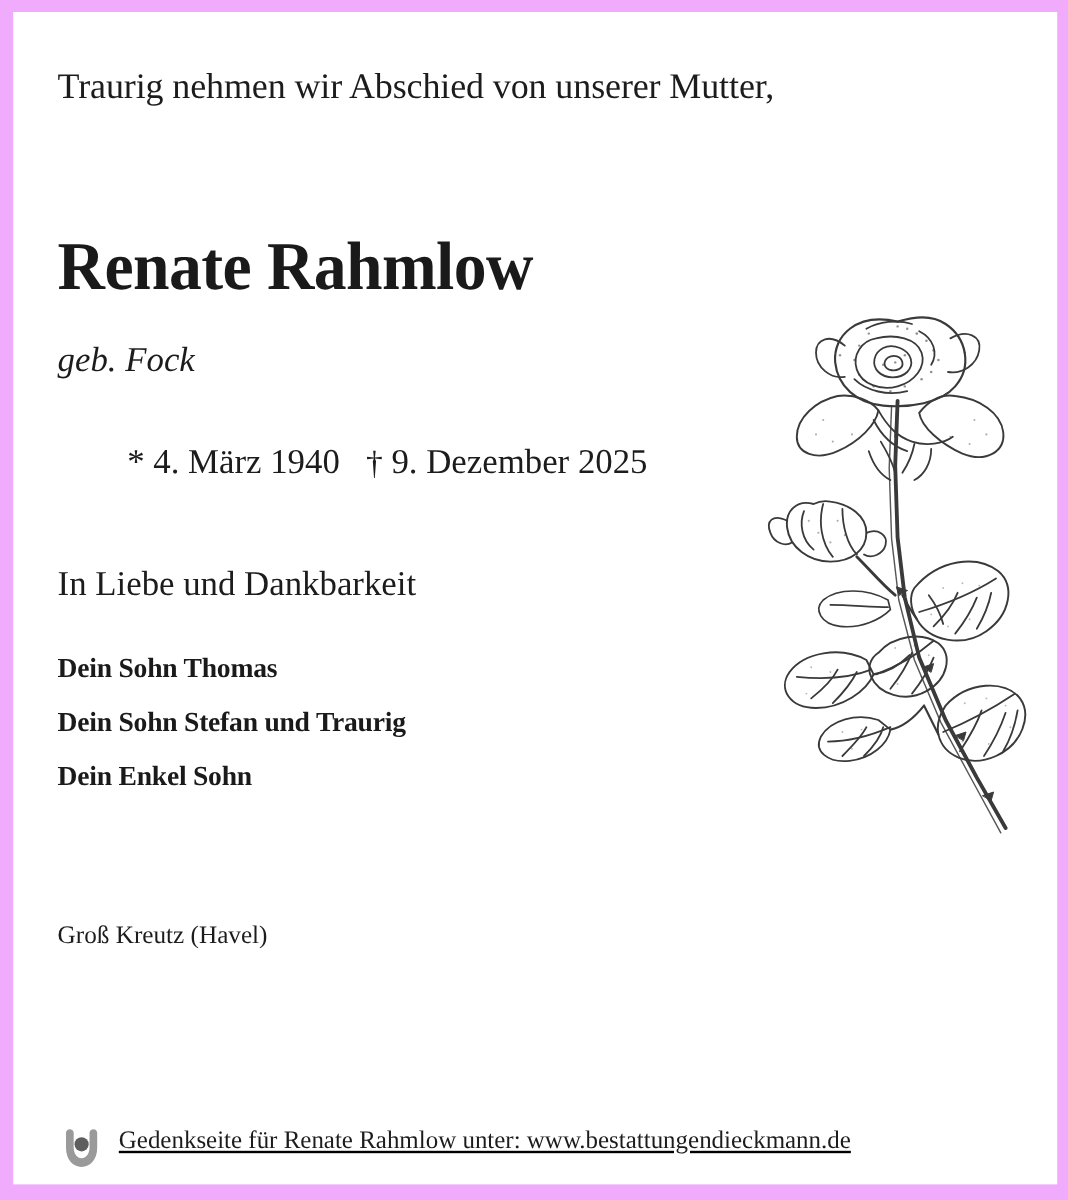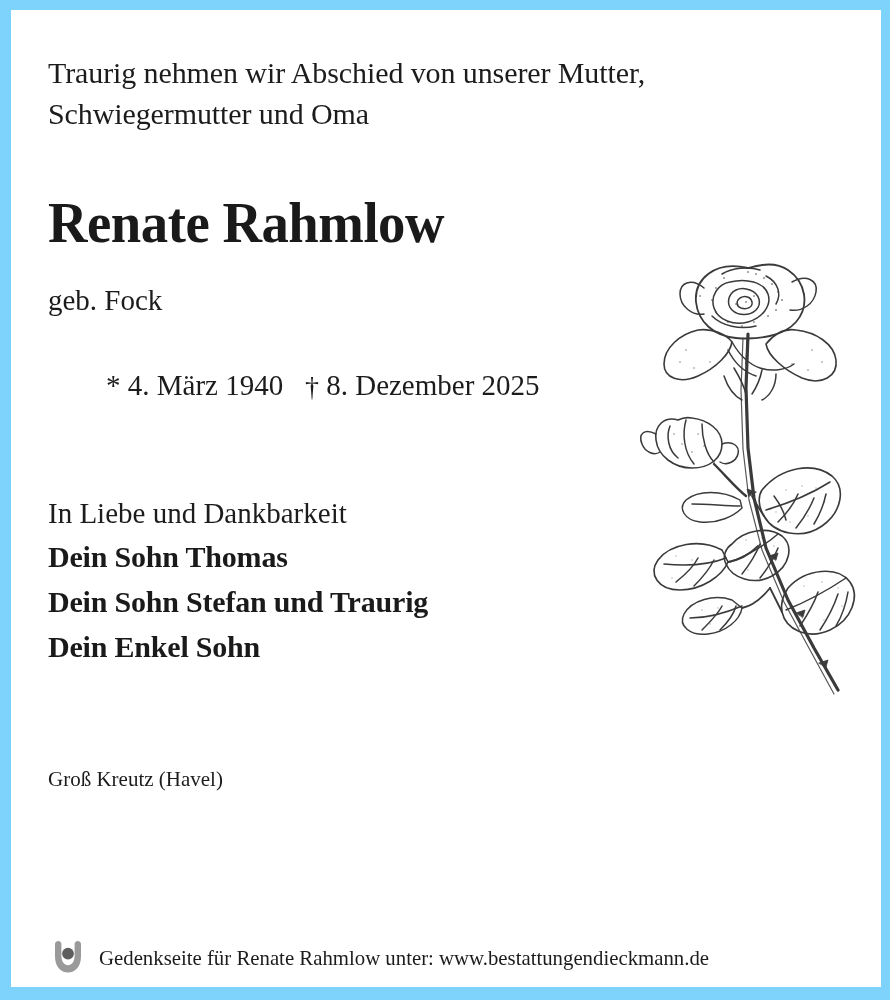--- a/index.html
+++ b/index.html
@@ -13,21 +13,21 @@
     overflow: hidden;
     font-family: "Liberation Serif", "DejaVu Serif", serif;
   }
 
   
   .notice-frame {
     position: relative;
     box-sizing: border-box;
     width: 890px;
     height: 1000px;
-    background: #7dd3fc;
+    background: #f0abfc;
     padding: 10px 9px 13px 11px;
   }
   .notice-card {
     position: relative;
     box-sizing: border-box;
     width: 100%;
     height: 100%;
     background: #ffffff;
     overflow: hidden;
   }
@@ -67,51 +67,52 @@
     transform-origin: left center;
   }
 
   .maiden-name {
     position: absolute;
     top: 272px;
     left: 0;
     font-size: 29px;
     line-height: 36px;
     color: #1c1c1c;
+    font-style: italic;
   }
 
   .dates {
     position: absolute;
     top: 318px;
     left: 0;
     font-size: 29px;
     line-height: 38px;
     color: #1c1c1c;
     white-space: pre;
   }
   .dates .dagger {
     font-size: 28px;
     position: relative;
     top: 1px;
   }
 
   .gratitude {
     position: absolute;
-    top: 484px;
+    top: 458px;
     left: 0;
     font-size: 29px;
     line-height: 38px;
     color: #1c1c1c;
   }
 
   .survivors {
     position: absolute;
     top: 524px;
     left: 0;
-    font-size: 30px;
+    font-size: 23px;
     font-weight: bold;
     line-height: 45px;
     color: #1a1a1a;
     letter-spacing: -0.2px;
   }
   .survivors div { white-space: nowrap; }
 
   .place {
     position: absolute;
     top: 750px;
@@ -131,22 +132,23 @@
     color: #1c1c1c;
   }
   .service-info div { white-space: nowrap; }
 
   
   .footer {
     position: absolute;
     left: 37px;
     bottom: 9px;
     display: flex;
-    align-items: center;
+    align-items: flex-start;
     gap: 11px;
+    text-decoration: underline;
   }
   .memorial-logo {
     width: 40px;
     height: 40px;
     flex: 0 0 auto;
     display: block;
   }
   .footer-text {
     font-size: 21px;
     line-height: 25px;
@@ -169,29 +171,28 @@
 </head>
 <body>
 
 <div class="notice-frame">
   <div class="notice-card">
 
     <div class="content">
 
       <div class="intro">
         <div>Traurig nehmen wir Abschied von unserer Mutter,</div>
-        <div>Schwiegermutter und Oma</div>
       </div>
 
       <div class="deceased-name">Renate Rahmlow</div>
 
       <div class="maiden-name">geb. Fock</div>
 
       <div class="dates">
-        <span>*</span><span> </span><span>4. März 1940</span><span>   </span><span class="dagger">†</span><span> </span><span>8. Dezember 2025</span>
+        <span>*</span><span> </span><span>4. März 1940</span><span>   </span><span class="dagger">†</span><span> </span><span>9. Dezember 2025</span>
       </div>
 
       <div class="gratitude">In Liebe und Dankbarkeit</div>
 
       <div class="survivors">
         <div>Dein Sohn Thomas</div>
         <div>Dein Sohn Stefan und Traurig</div>
         <div>Dein Enkel Sohn</div>
       </div>
 

